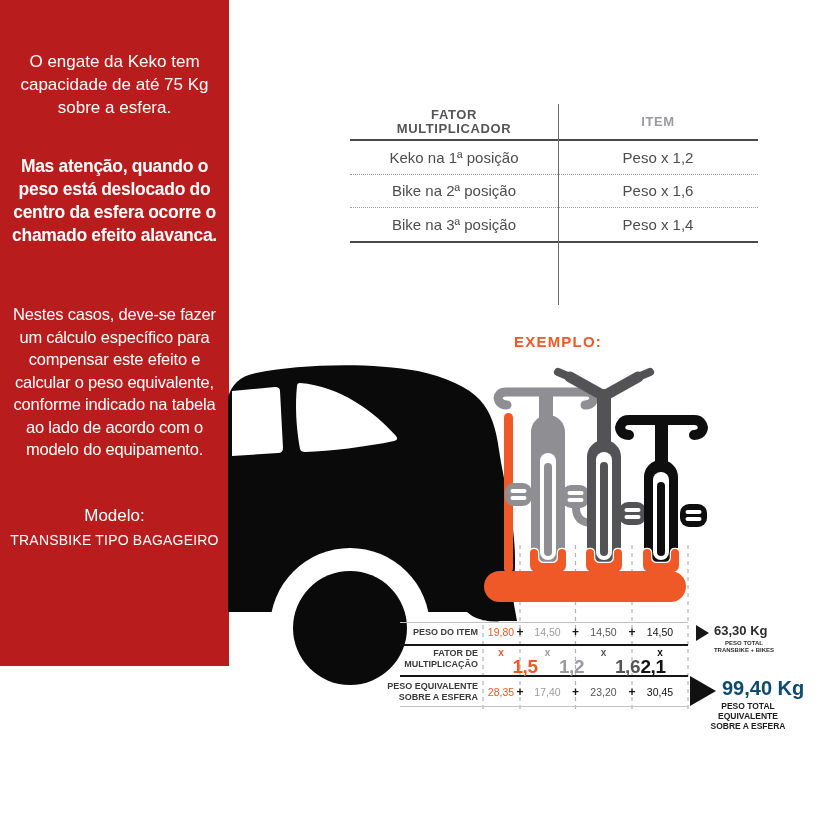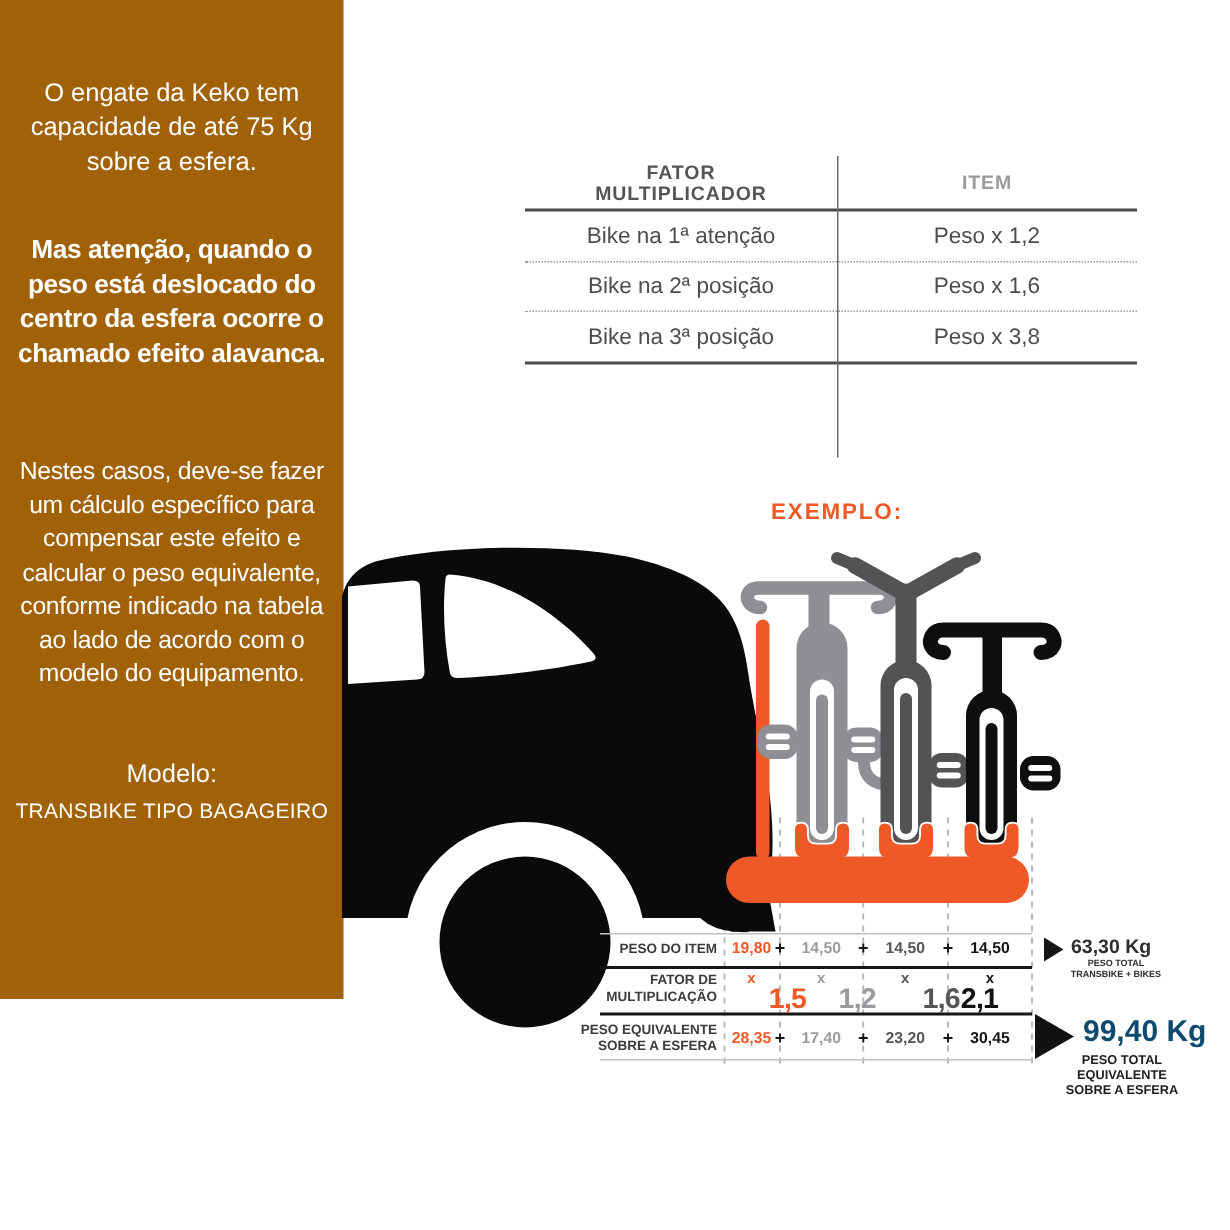--- a/index.html
+++ b/index.html
@@ -1,20 +1,20 @@
 <!DOCTYPE html>
 <html><head>
 <meta charset="utf-8">
 <style>
   html,body{margin:0;padding:0;background:#fff;}
   #canvas{position:relative;width:820px;height:820px;background:#fff;overflow:hidden;
           font-family:"Liberation Sans",sans-serif;}
 
   
-  .sidebar{position:absolute;left:0;top:76;width:229px;height:666px;background:#a16207;
+  .sidebar{position:absolute;left:0;top:76;width:229px;height:666px;background:#b91c1c;
            color:#fff;text-align:center;box-sizing:border-box;padding:50px 10px 16px 10px;}
   .sb-p1{font-size:17px;line-height:23px;font-weight:normal;}
   .sb-p2{font-size:17.5px;line-height:23px;font-weight:bold;margin-top:36px;letter-spacing:-0.3px;}
   .sb-p3{font-size:16.5px;line-height:22.5px;margin-top:56px;letter-spacing:-0.2px;}
   .sb-model{margin-top:44px;}
   .sb-model-label{font-size:17px;line-height:22px;}
   .sb-model-name{font-size:14px;line-height:23px;font-weight:normal;margin-top:2px;letter-spacing:0.2px;}
 
   
   .ftable{position:absolute;left:350px;top:104px;width:408px;color:#4D4D4D;}
@@ -33,21 +33,21 @@
 
   
   .illu{position:absolute;left:220px;top:358px;}
 
   
   .rule{position:absolute;left:400px;width:288px;}
   .rule.gray{height:1px;background:#C2C2C2;}
   .rule.dark{height:2px;background:#161616;}
   .clabel{position:absolute;left:386px;width:92px;text-align:right;
           font-size:9px;font-weight:bold;color:#3B3B3B;line-height:11px;}
-  .cval{position:absolute;transform:translateX(-50%);font-weight:bold;font-size:10.5px;white-space:nowrap;}
+  .cval{position:absolute;transform:translateX(-50%);font-weight:normal;font-size:10.5px;white-space:nowrap;}
   .cplus{position:absolute;transform:translateX(-50%);font-weight:bold;font-size:12px;color:#161616;}
   .cx{position:absolute;transform:translateX(-50%);font-weight:bold;font-size:10px;}
   .cfac{position:absolute;transform:translateX(-50%);font-weight:bold;font-size:19px;letter-spacing:-0.5px;margin-left:24px;}
   .c0{color:#EF5827;} .c1{color:#9B9B9F;} .c2{color:#555558;} .c3{color:#121212;}
 
   .tri-small{position:absolute;left:696px;top:625px;width:0;height:0;
              border-top:8px solid transparent;border-bottom:8px solid transparent;
              border-left:13px solid #161616;}
   .sub-val{position:absolute;left:714px;top:623px;font-size:13px;font-weight:bold;color:#2E2E2E;white-space:nowrap;}
   .sub-cap{position:absolute;left:706px;top:640px;width:76px;text-align:center;
@@ -74,30 +74,30 @@
     </div>
   </div>
 
   <div class="ftable">
     <div class="fhead">
       <div class="fh c2">FATOR MULTIPLICADOR</div>
       <div class="fh c1">ITEM</div>
     </div>
     <div class="fbody">
       <div class="frow">
-        <div class="fc">Bike na 1ª atenção</div>
+        <div class="fc">Keko na 1ª posição</div>
         <div class="fc">Peso x 1,2</div>
       </div>
       <div class="frow">
         <div class="fc">Bike na 2ª posição</div>
         <div class="fc">Peso x 1,6</div>
       </div>
       <div class="frow">
         <div class="fc">Bike na 3ª posição</div>
-        <div class="fc">Peso x 3,8</div>
+        <div class="fc">Peso x 1,4</div>
       </div>
     </div>
     <div class="fdivider"></div>
   </div>
 
   <div class="exemplo">EXEMPLO:</div>
 
   <svg class="illu" width="512" height="362" viewBox="220 358 512 362" xmlns="http://www.w3.org/2000/svg">
 
     <g stroke="#B3B3B3" stroke-width="1.2" stroke-dasharray="4 4">

